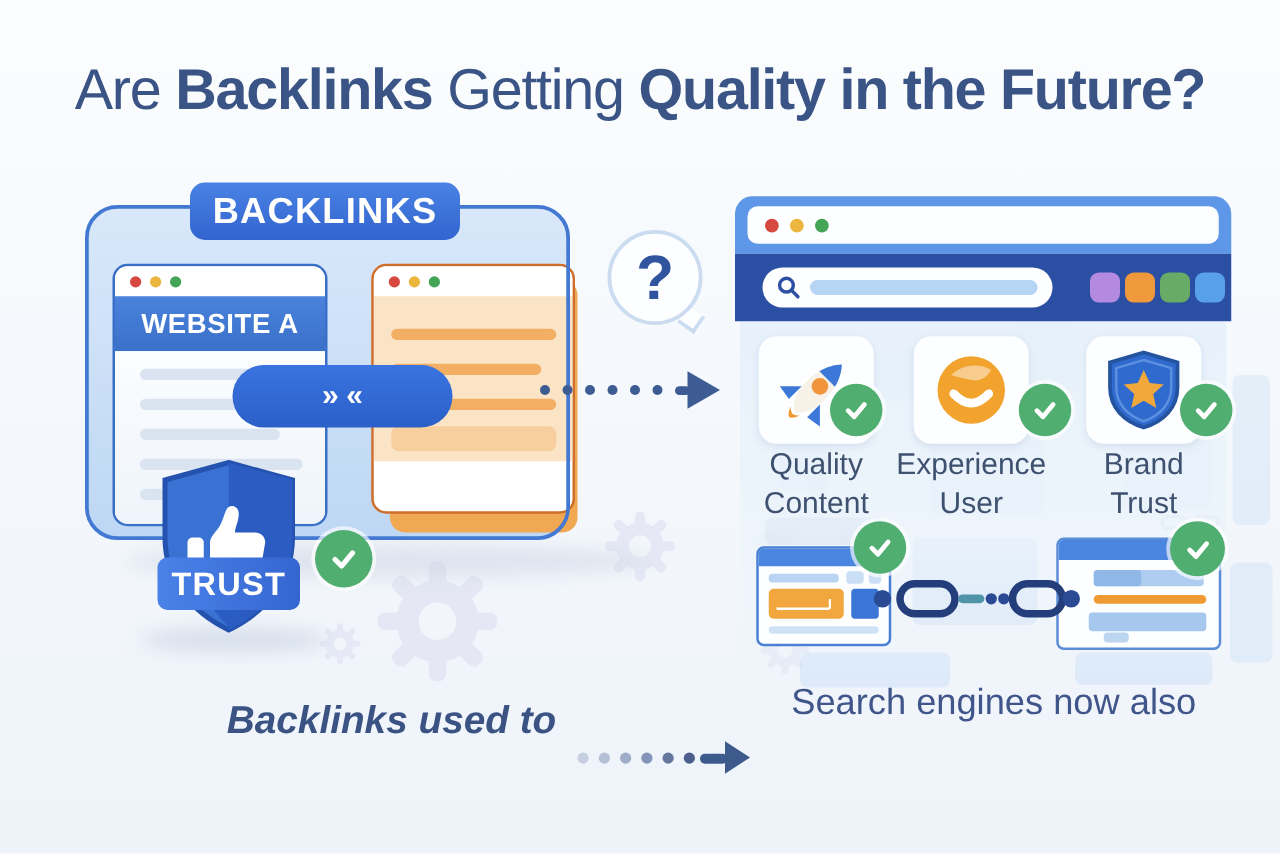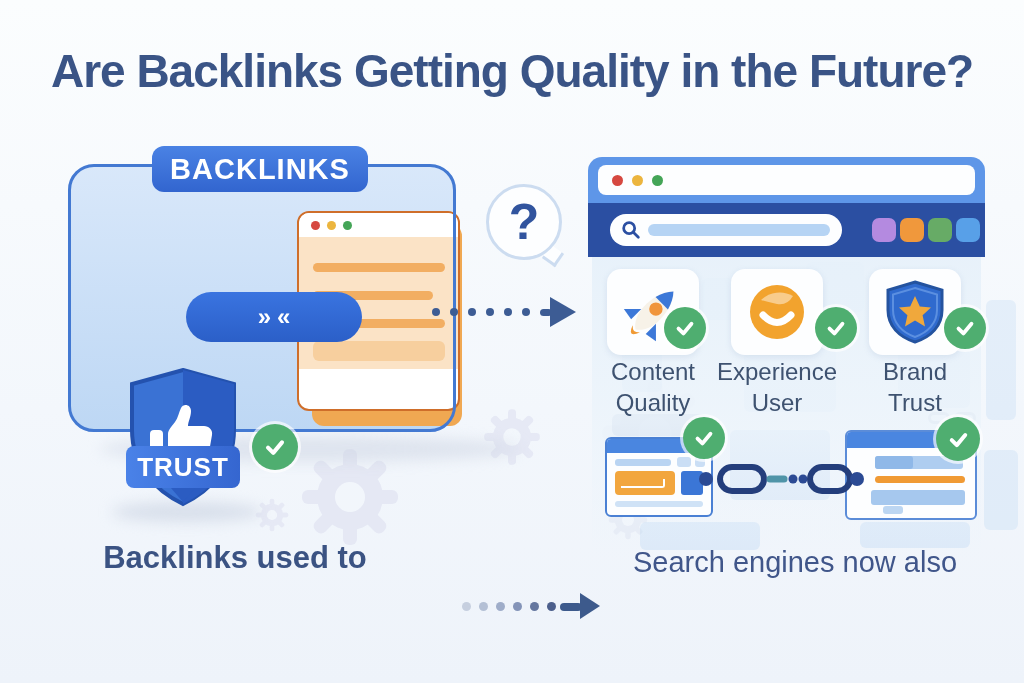--- a/index.html
+++ b/index.html
@@ -5,21 +5,21 @@
   * { margin:0; padding:0; box-sizing:border-box; }
   html,body { width:1024px; height:683px; }
   body { font-family:"Liberation Sans", sans-serif; }
   .stage { position:relative; width:1024px; height:683px; overflow:hidden;
            background:linear-gradient(180deg,#fbfdfe 0%,#f3f7fc 60%,#eef3fa 100%); }
 
   
   .title { position:absolute; top:44px; left:0; width:1024px; text-align:center;
            font-size:46px; color:#3a5486; white-space:pre; letter-spacing:-1px; }
   .title .b { font-weight:800; }
-  .title .r { font-weight:700; }
+  .title .r { font-weight:400; }
 
   
   .gear { position:absolute; z-index:1; }
   .blob { position:absolute; border-radius:6px; z-index:2; }
   .softshadow { position:absolute; border-radius:50%; filter:blur(7px); z-index:3; }
 
   
   .lp-box { position:absolute; left:68px; top:164px; width:388px; height:268px;
             background:linear-gradient(180deg,#d9e8fa 0%,#bdd7f4 100%); border-radius:26px; z-index:10; }
   .lp-border { position:absolute; left:68px; top:164px; width:388px; height:268px;
@@ -109,22 +109,22 @@
   .mini-left { left:605px; top:437px; width:108px; height:80px; border:2.5px solid #4a80d4; }
   .mini-right { left:845px; top:430px; width:132px; height:90px; border:2.5px solid #5b8cd8; }
   .mini-header { background:#4a86e0; }
   .mini-el { position:absolute; border-radius:3px; }
   .chain-svg { position:absolute; left:698px; top:459px; z-index:16; }
   .faded-link { position:absolute; left:928px; top:412px; width:22px; height:12px; z-index:4;
                 border:3px solid #c3cfdf; border-radius:7px; opacity:.7; }
   .faded-link.second { left:954px; }
 
   
-  .cap-left { position:absolute; left:25px; top:540px; width:420px; text-align:center;
-              color:#3b5383; z-index:30; }
+  .cap-left { position:absolute; left:25px; top:558px; width:420px; text-align:right;
+              color:#3b5383; z-index:30;font-style:italic; }
   .cap-left .l1 { font-weight:800; font-size:31px; margin-bottom:10px; }
   .cap-left .l2 { font-weight:400; font-size:31px; }
   .cap-right { position:absolute; left:585px; top:546px; width:420px; text-align:center;
                color:#40568a; z-index:30; }
   .cap-right .l1 { font-size:29px; margin-bottom:11px; }
   .cap-right .l2 { font-size:29px; }
   .bottom-arrow { position:absolute; z-index:30; }
 </style>
 </head>
 <body>
@@ -196,20 +196,35 @@
   <div class="blob" style="left:986px;top:300px;width:30px;height:120px;background:rgba(160,198,238,.2)"></div>
   <div class="blob" style="left:984px;top:450px;width:34px;height:80px;background:rgba(160,198,238,.2)"></div>
   <div class="faded-link"></div>
   <div class="faded-link second"></div>
 
   <div class="softshadow" style="left:100px;top:436px;width:420px;height:26px;background:rgba(205,214,228,.55)"></div>
   <div class="softshadow" style="left:112px;top:502px;width:150px;height:20px;background:rgba(205,214,228,.7)"></div>
 
   <div class="lp-box"></div>
 
+  <div class="site-card card-a">
+    <div class="topbar">
+      <span class="dot red"></span>
+      <span class="dot yellow"></span>
+      <span class="dot green"></span>
+    </div>
+    <div class="site-header hdr-blue">WEBSITE A</div>
+    <div class="body-a">
+      <div class="line gray" style="left:20px;top:14px;width:124px"></div>
+      <div class="line gray" style="left:20px;top:38px;width:138px"></div>
+      <div class="line gray" style="left:20px;top:62px;width:112px"></div>
+      <div class="line gray" style="left:20px;top:86px;width:130px"></div>
+      <div class="line gray" style="left:20px;top:110px;width:104px"></div>
+    </div>
+  </div>
 
   <div class="card-b-shadow"></div>
   <div class="site-card card-b">
     <div class="topbar">
       <span class="dot red"></span>
       <span class="dot yellow"></span>
       <span class="dot green"></span>
     </div>
     <div class="body-b">
       <div class="line orange" style="left:14px;top:26px;width:132px"></div>
@@ -323,22 +338,22 @@
         <path d="M6 12.5 L10.5 17 L18 8" fill="none" stroke="#fff" stroke-width="3.5" stroke-linecap="round" stroke-linejoin="round"></path>
       </svg>
   </div>
   <div class="check-badge" style="left:944px;top:307px;width:42px;height:42px">
     <svg width="26" height="26" viewBox="0 0 24 24">
         <path d="M6 12.5 L10.5 17 L18 8" fill="none" stroke="#fff" stroke-width="3.5" stroke-linecap="round" stroke-linejoin="round"></path>
       </svg>
   </div>
 
   <div class="factor-label" style="left:583px">
+    <div>Quality</div>
     <div>Content</div>
-    <div>Quality</div>
   </div>
   <div class="factor-label" style="left:707px">
     <div>Experience</div>
     <div>User</div>
   </div>
   <div class="factor-label" style="left:845px">
     <div>Brand</div>
     <div>Trust</div>
   </div>
 

